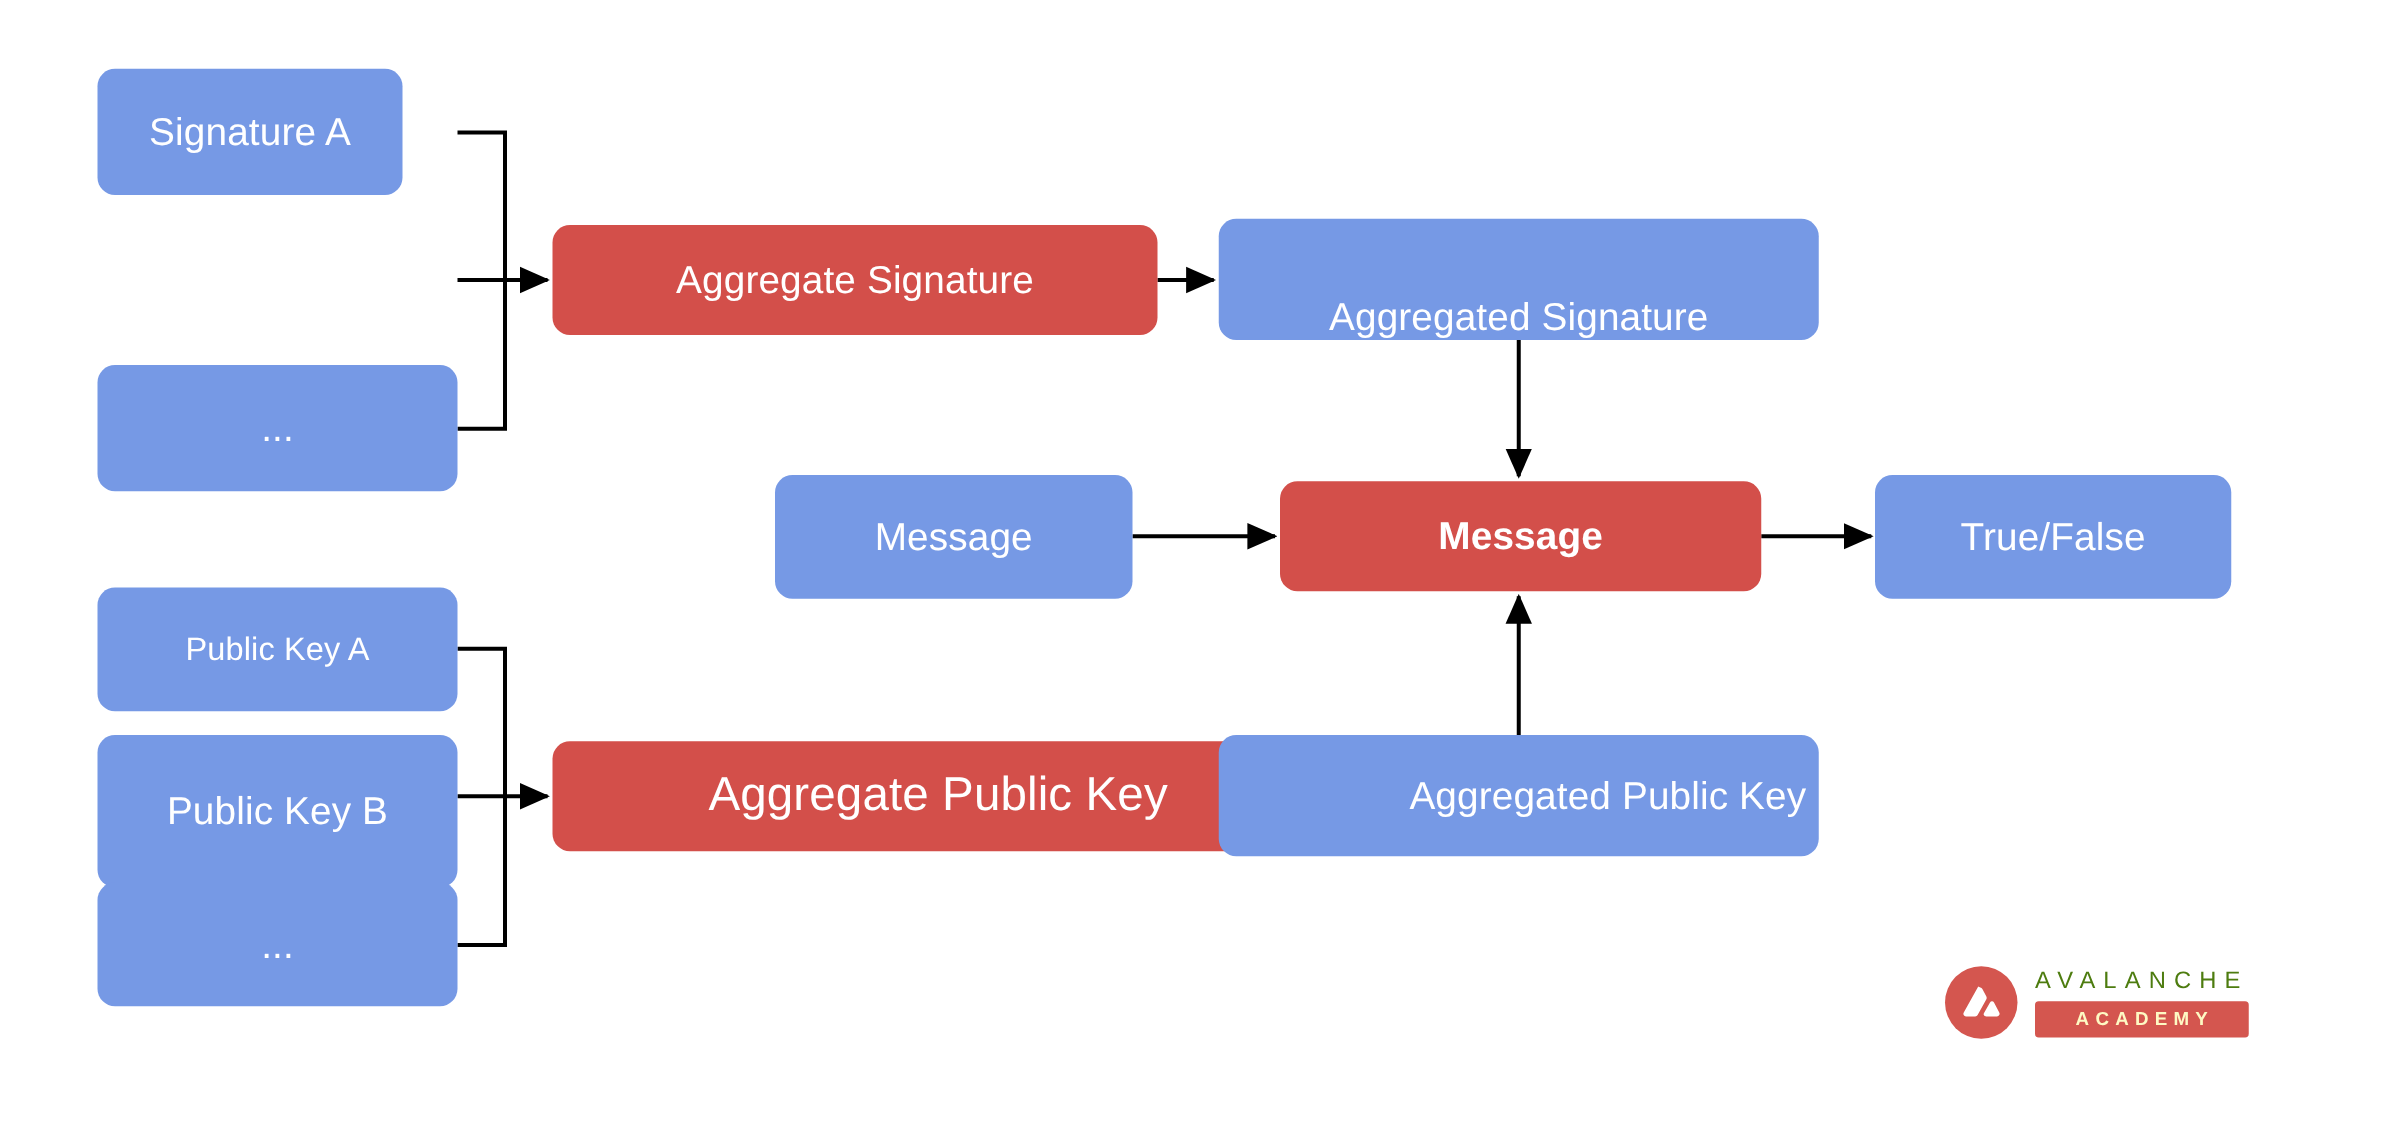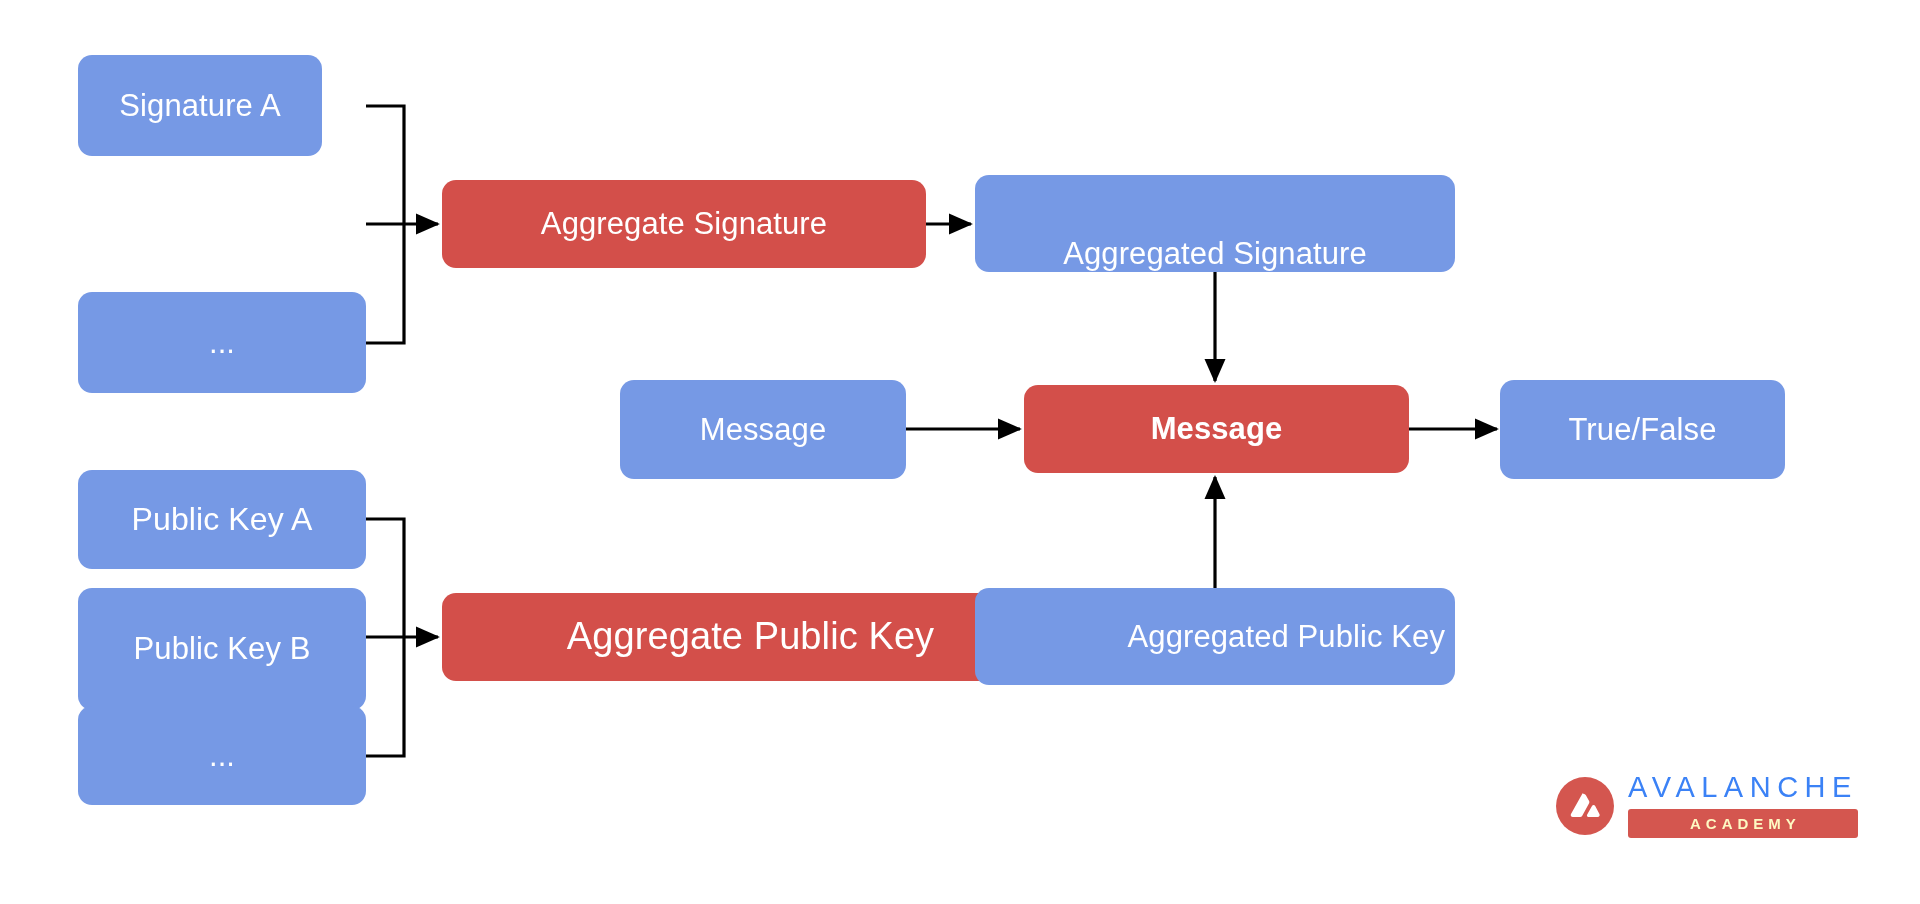--- a/index.html
+++ b/index.html
@@ -64,22 +64,22 @@
     justify-content: center;
     flex: 0 0 auto;
   }
   #logo .wordblock {
     display: flex;
     flex-direction: column;
     align-items: stretch;
     gap: 7px;
   }
   #logo .wordmark {
-    color: #3b82f6;
-    font-size: 29px;
+    color: #4d7c0f;
+    font-size: 19px;
     letter-spacing: 6.5px;
     font-weight: 400;
     white-space: nowrap;
     line-height: 1;
   }
   #logo .badge {
     background: #D4564F;
     color: #fef9c3;
     font-size: 15px;
     letter-spacing: 5px;
@@ -148,21 +148,21 @@
   </div>
 
   <div class="node red bold" style="left:1024px; top:385px; width:385px; height:88px; font-size:31px;">
     <span class="lbl">Message</span>
   </div>
 
   <div class="node blue" style="left:1500px; top:380px; width:285px; height:99px; font-size:31px;">
     <span class="lbl">True/False</span>
   </div>
 
-  <div class="node blue" style="left:78px; top:470px; width:288px; height:99px; font-size:32px;">
+  <div class="node blue" style="left:78px; top:470px; width:288px; height:99px; font-size:26px;">
     <span class="lbl">Public Key A</span>
   </div>
 
   <div class="node blue" style="left:78px; top:588px; width:288px; height:122px; font-size:31px;">
     <span class="lbl">Public Key B</span>
   </div>
 
   <div class="node blue" style="left:78px; top:706px; width:288px; height:99px; font-size:31px;">
     <span class="lbl">...</span>
   </div>

